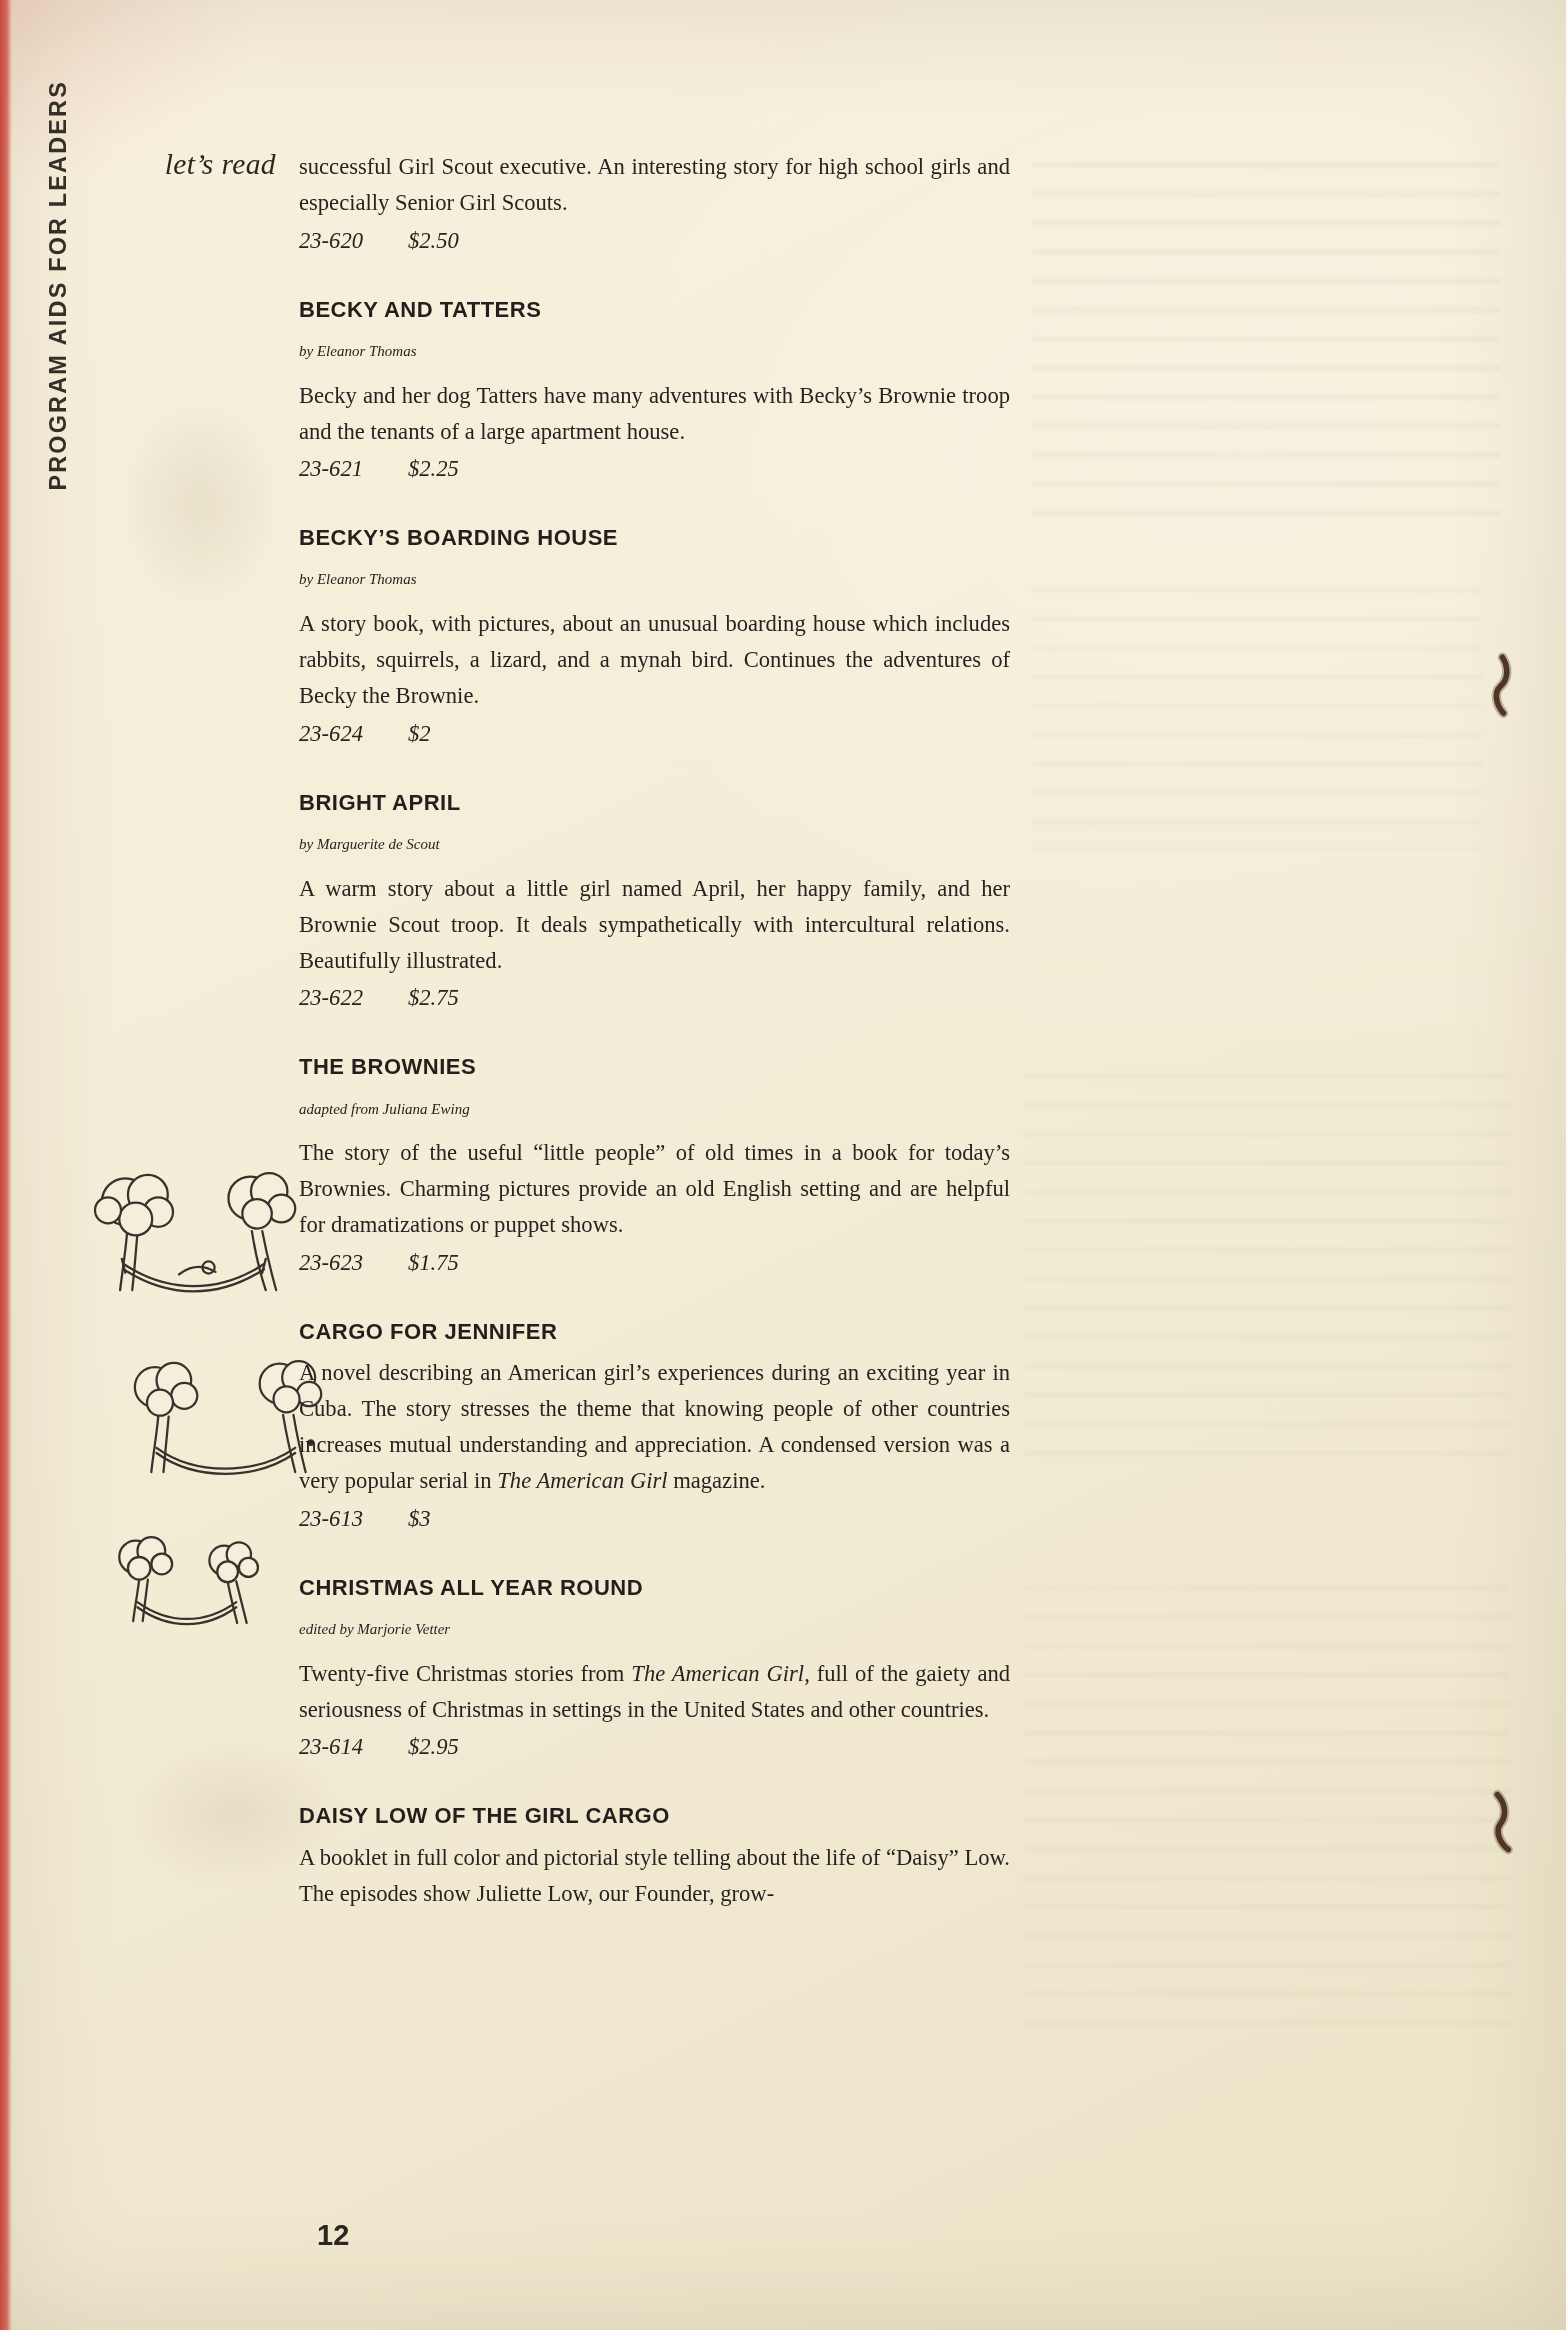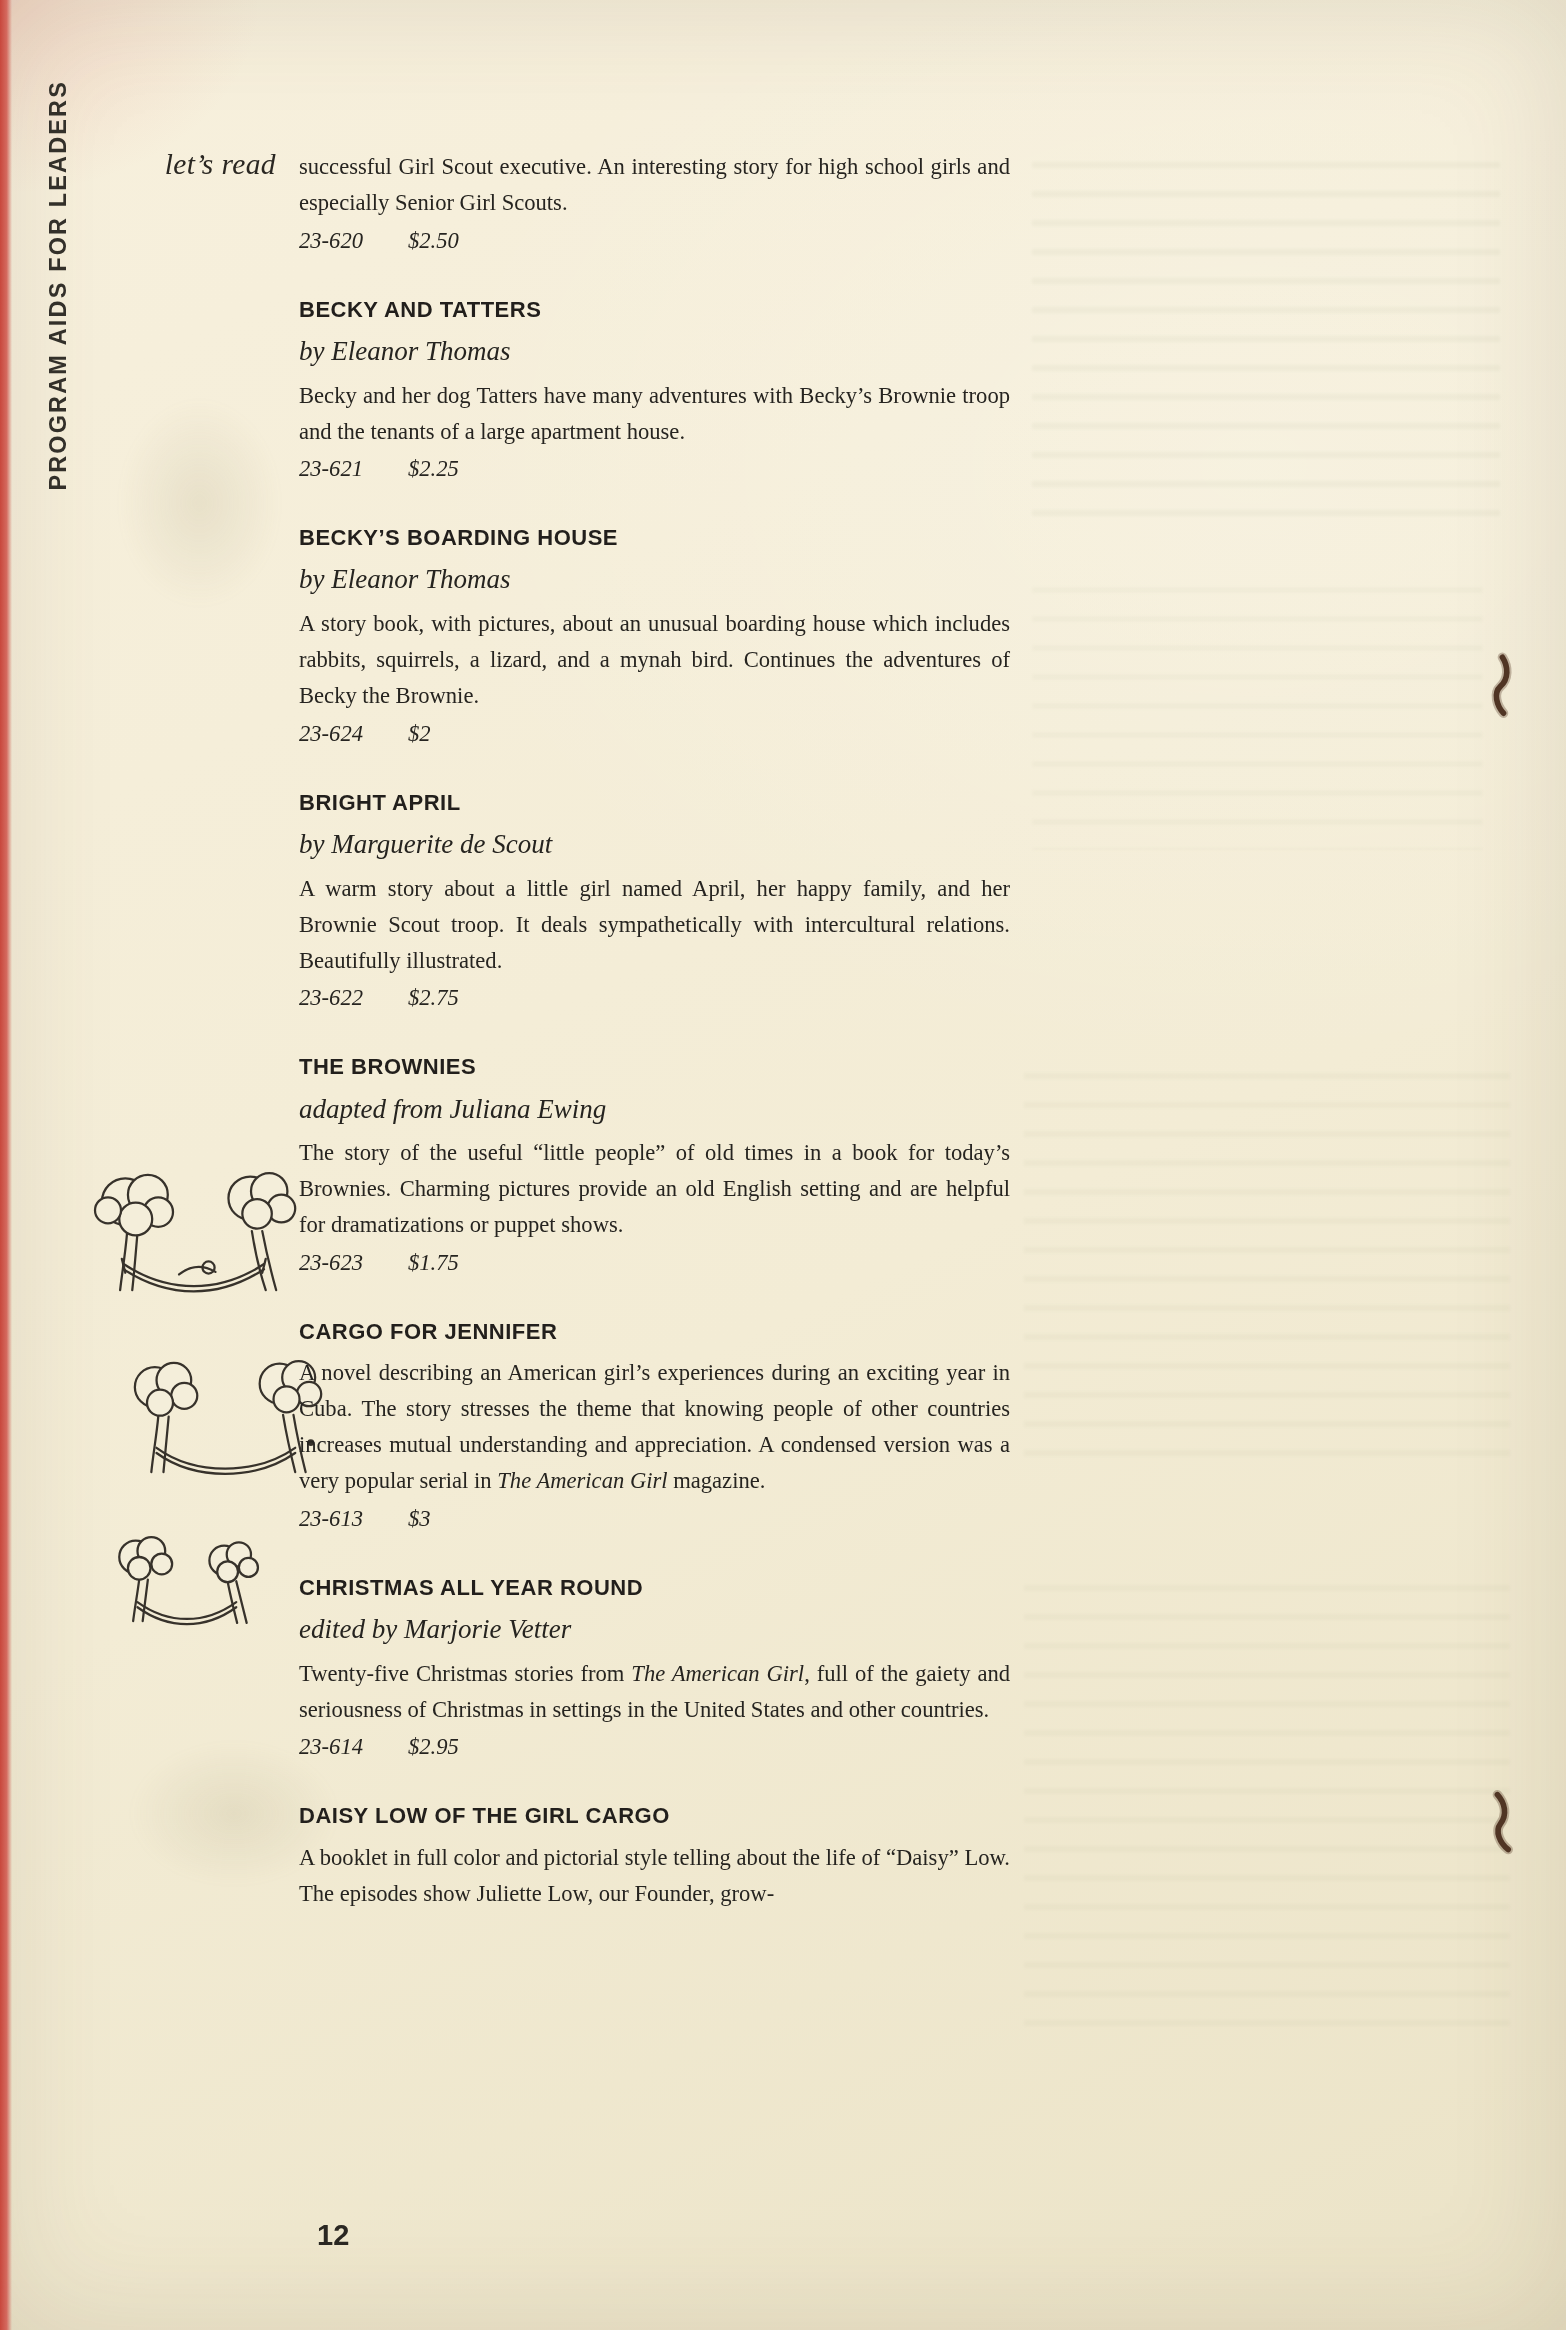--- a/index.html
+++ b/index.html
@@ -31,21 +31,21 @@
     text-align:right;font-style:italic;font-size:29.5px;color:#2a2722;
     letter-spacing:0.4px;
   }
   .column{position:absolute;left:299px;top:149px;width:711px;}
   .entry{margin:0;}
   .title{
     font-family:"Liberation Sans","DejaVu Sans",sans-serif;
     font-weight:bold;font-size:22px;line-height:29.5px;letter-spacing:0.5px;
     color:#221f1c;margin:36px 0 8.7px 0;
   }
-  .byline{font-style:italic;font-size:27px;line-height:36px;margin:0 0 8.7px 0;}
+  .byline{font-style:italic;font-size:15px;line-height:36px;margin:0 0 8.7px 0;}
   .body{
     font-size:22.6px;line-height:36px;margin:0;
     text-align:justify;
   }
   .body .mag{font-style:italic;margin-top:18px;}
   .code-row{font-style:italic;font-size:22.6px;line-height:36px;margin:1.7px 0 0 0;}
   .code-row .price{margin-left:45px;}
   .page-number{
     position:absolute;left:317px;top:2219px;
     font-family:"Liberation Sans","DejaVu Sans",sans-serif;

